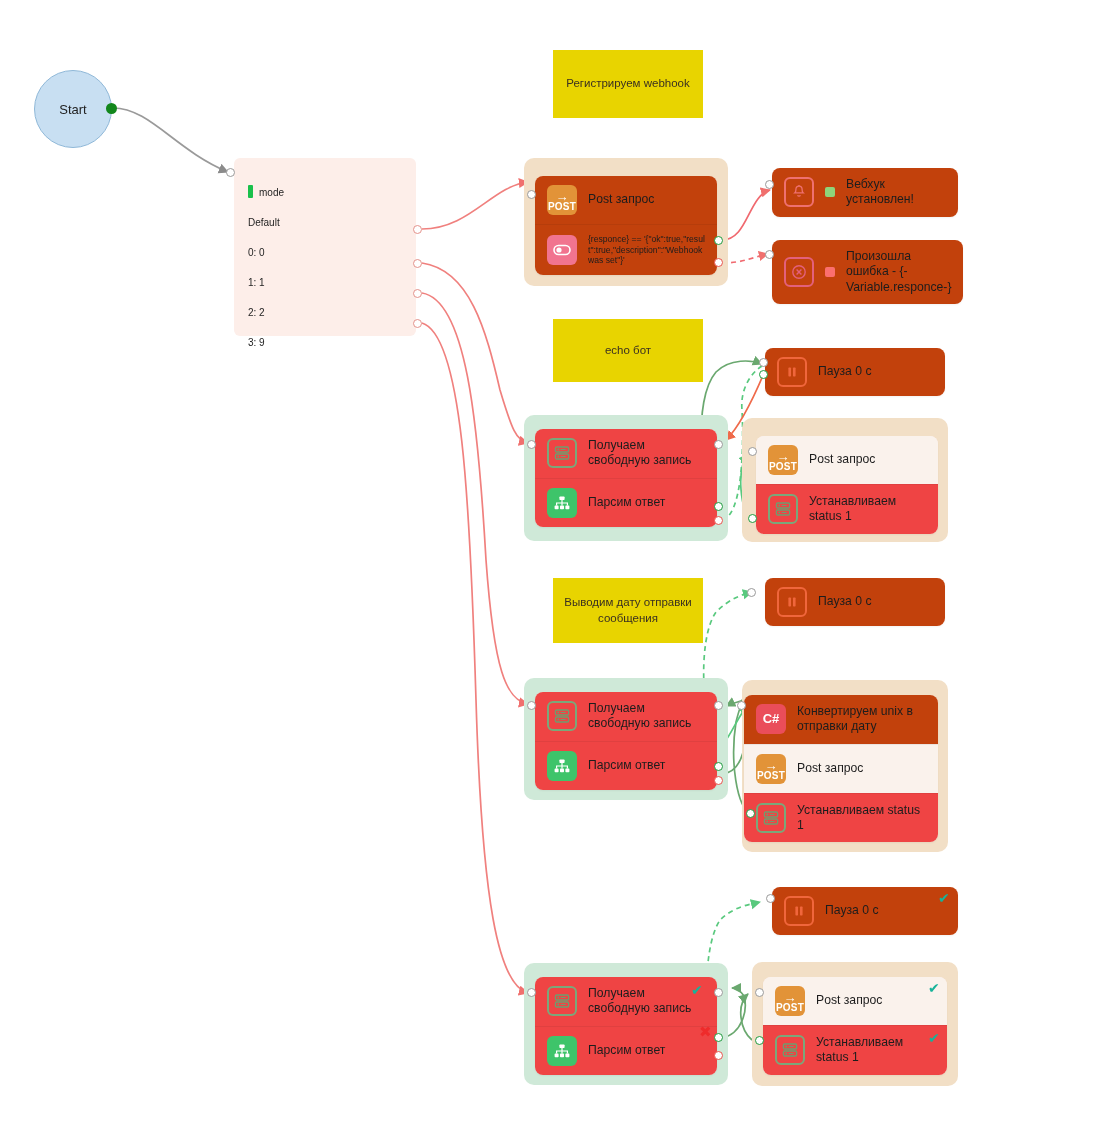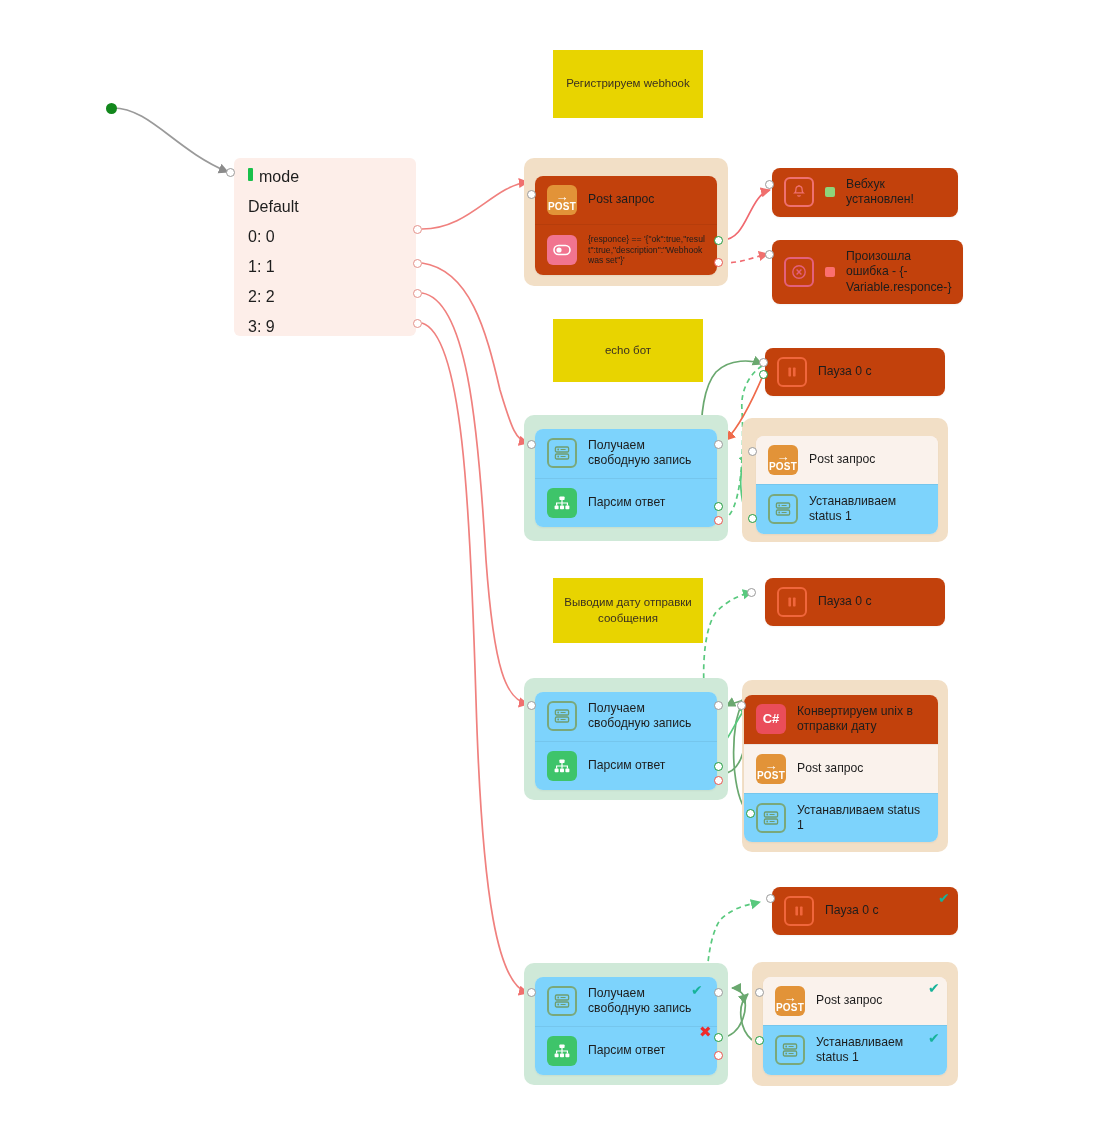--- a/index.html
+++ b/index.html
@@ -27,21 +27,21 @@
     background: #12871c; z-index: 12;
   }
 
   
   .mode-node {
     position: absolute; left: 234px; top: 158px;
     width: 182px; height: 178px;
     background: #fdeee9; border-radius: 6px;
     z-index: 10; padding: 10px 0 0 14px;
   }
-  .mode-row { font-size: 16px; color: #1d1d1d; height: 30px; display: flex; align-items: flex-start; }
+  .mode-row { font-size: 10px; color: #1d1d1d; height: 30px; display: flex; align-items: flex-end; }
   .mode-row.first { gap: 6px; }
   .mode-chip { display: inline-block; width: 5px; height: 13px; background: #19c04b; border-radius: 1px; }
 
   
   .note {
     position: absolute; background: #e8d400; z-index: 8;
     display: flex; align-items: center; justify-content: center;
     text-align: center; font-size: 11.5px; color: #3a3020; line-height: 1.35;
     padding: 4px 8px;
   }
@@ -56,21 +56,21 @@
     position: absolute; border-radius: 8px; overflow: hidden; z-index: 9;
     box-shadow: 0 1px 2px rgba(0,0,0,.05);
   }
   .card.pink  { background: #fdeee9; }
   .card.mint  { background: #e6f4ea; }
   .row {
     display: flex; align-items: center; gap: 11px;
     padding: 9px 12px; font-size: 12.2px; color: #1d1d1d; line-height: 1.25;
   }
   .row.pinkrow { background: #c2410c; }
-  .row.mintrow { background: #7dd3fc; }
+  .row.mintrow { background: #ef4444; }
   .row.lightrow { background: #faf2ec; }
   .row + .row.sep { border-top: 1px solid rgba(0,0,0,.06); align-items: center; }
   .row .label { flex: 1; }
   .row .label.small { font-size: 8.6px; line-height: 1.25; word-break: break-all; }
 
   
   .ic { width: 30px; height: 30px; border-radius: 6px; flex: 0 0 30px;
         display: flex; align-items: center; justify-content: center; position: relative; }
   .ic.post { background: #e29338; color: #fff; flex-direction: column; gap: 0; }
   .ic.post .arr { font-size: 13px; line-height: 11px; margin-top: 2px; }
@@ -154,20 +154,23 @@
     <path d="M722,774 C744,772 748,740 744,716 C740,700 742,700 744,698" fill="none" stroke="#6aa86f" stroke-width="1.7"></path>
     <path d="M752,815 C736,808 730,760 736,722 C740,706 742,702 744,700" fill="none" stroke="#6aa86f" stroke-width="1.7"></path>
     <path d="M744,700 C738,702 730,704 726,706" fill="none" stroke="#6aa86f" stroke-width="1.7" marker-end="url(#ar-green)"></path>
     <path d="M722,746 C734,730 740,712 748,706" fill="none" stroke="#59c97e" stroke-width="1.7" marker-end="url(#ar-lgreen)"></path>
 
     <path d="M722,1057 C704,1046 700,950 720,920 C734,906 752,904 760,902" fill="none" stroke="#59c97e" stroke-width="1.7" stroke-dasharray="5,4" marker-end="url(#ar-lgreen)"></path>
     <path d="M722,1038 C742,1034 748,1010 744,996 C740,990 736,988 732,988" fill="none" stroke="#6aa86f" stroke-width="1.7" marker-end="url(#ar-green)"></path>
     <path d="M752,1040 C740,1030 736,1005 748,994" fill="none" stroke="#6aa86f" stroke-width="1.7" marker-end="url(#ar-green)"></path>
   </svg>
 
+  <div class="start-node">
+    <span>Start</span>
+  </div>
   <div class="start-dot"></div>
 
   <div class="mode-node">
     <div class="mode-row first">
       <span class="mode-chip"></span>
       <span>mode</span>
     </div>
     <div class="mode-row">
       <span>Default</span>
     </div>

